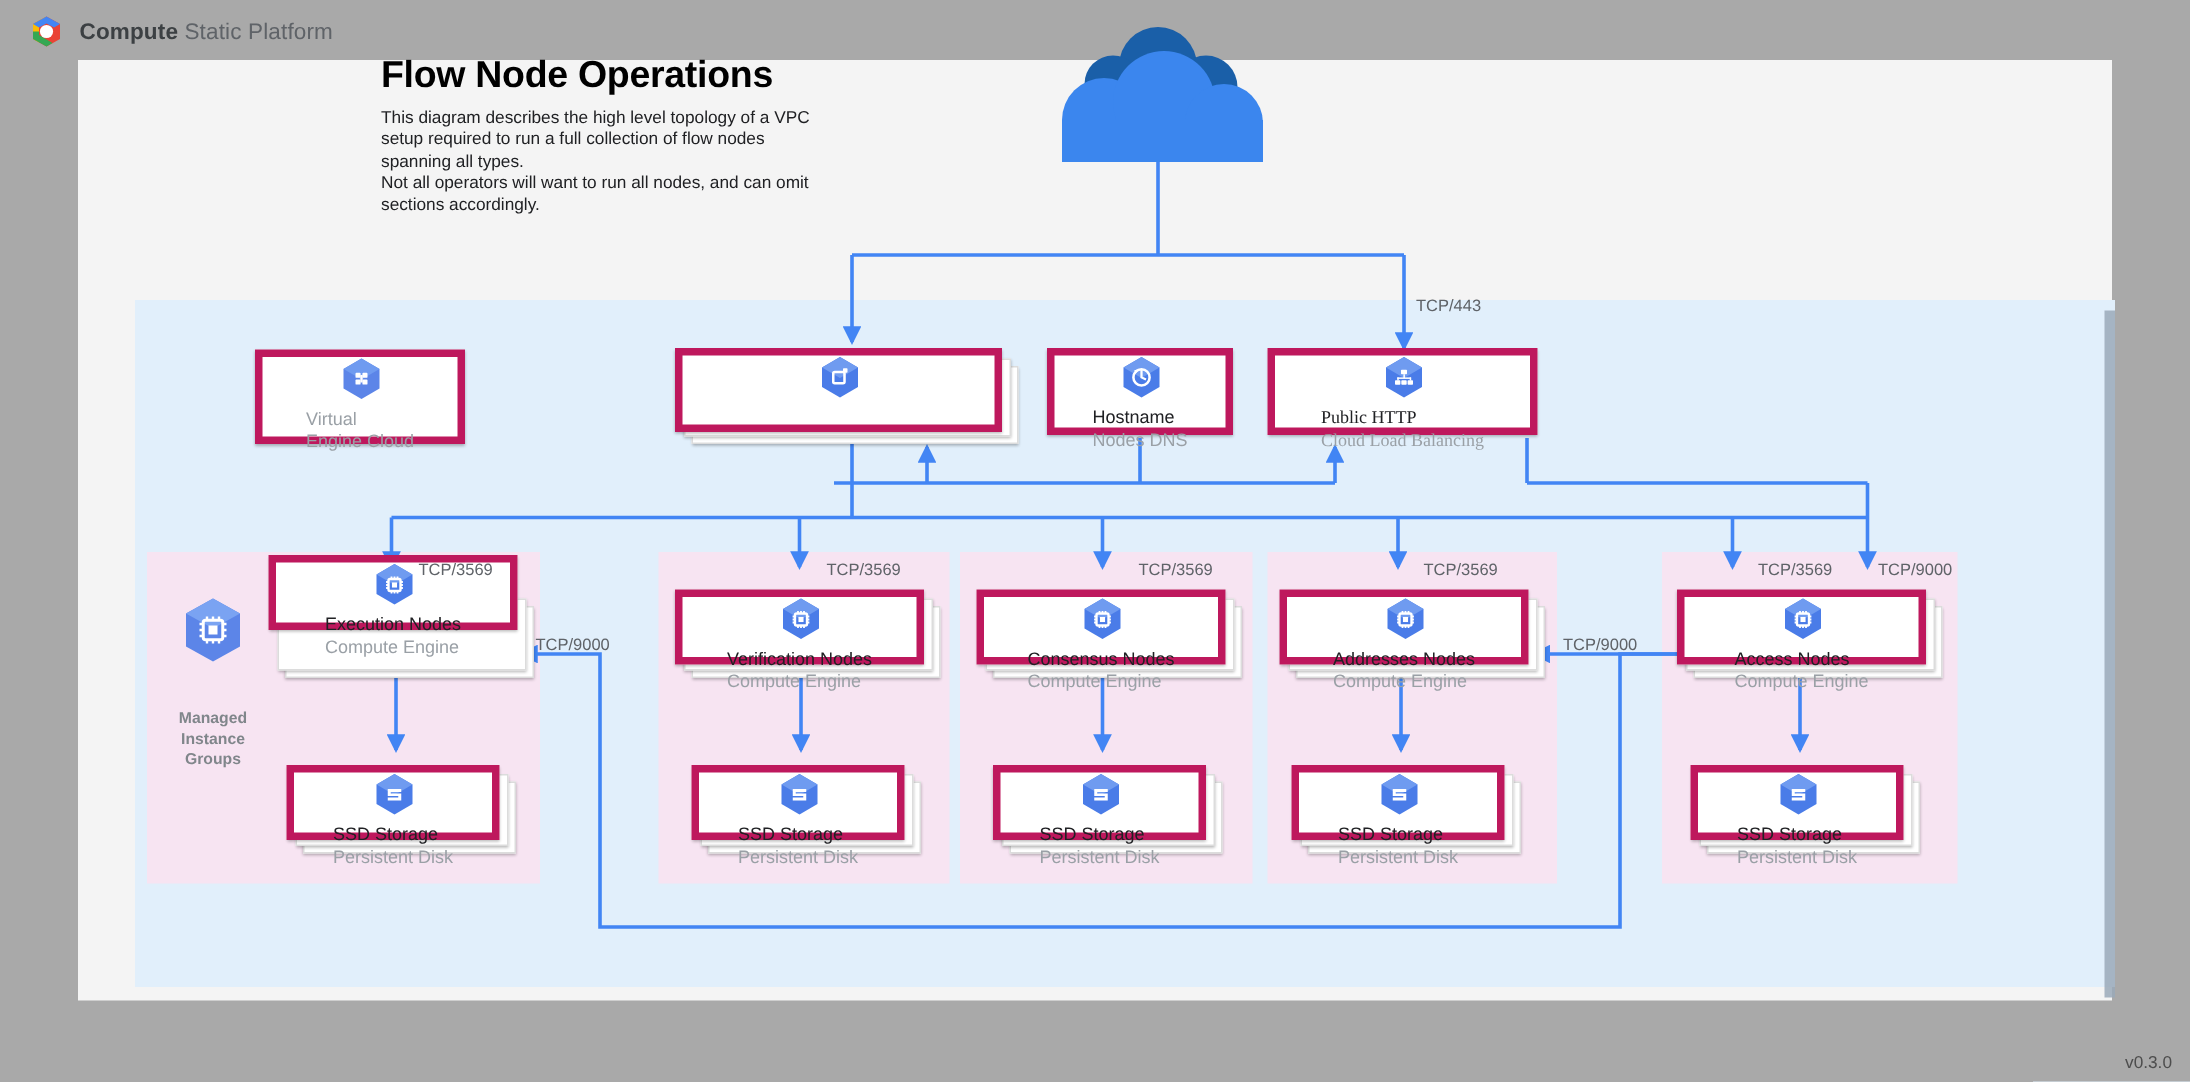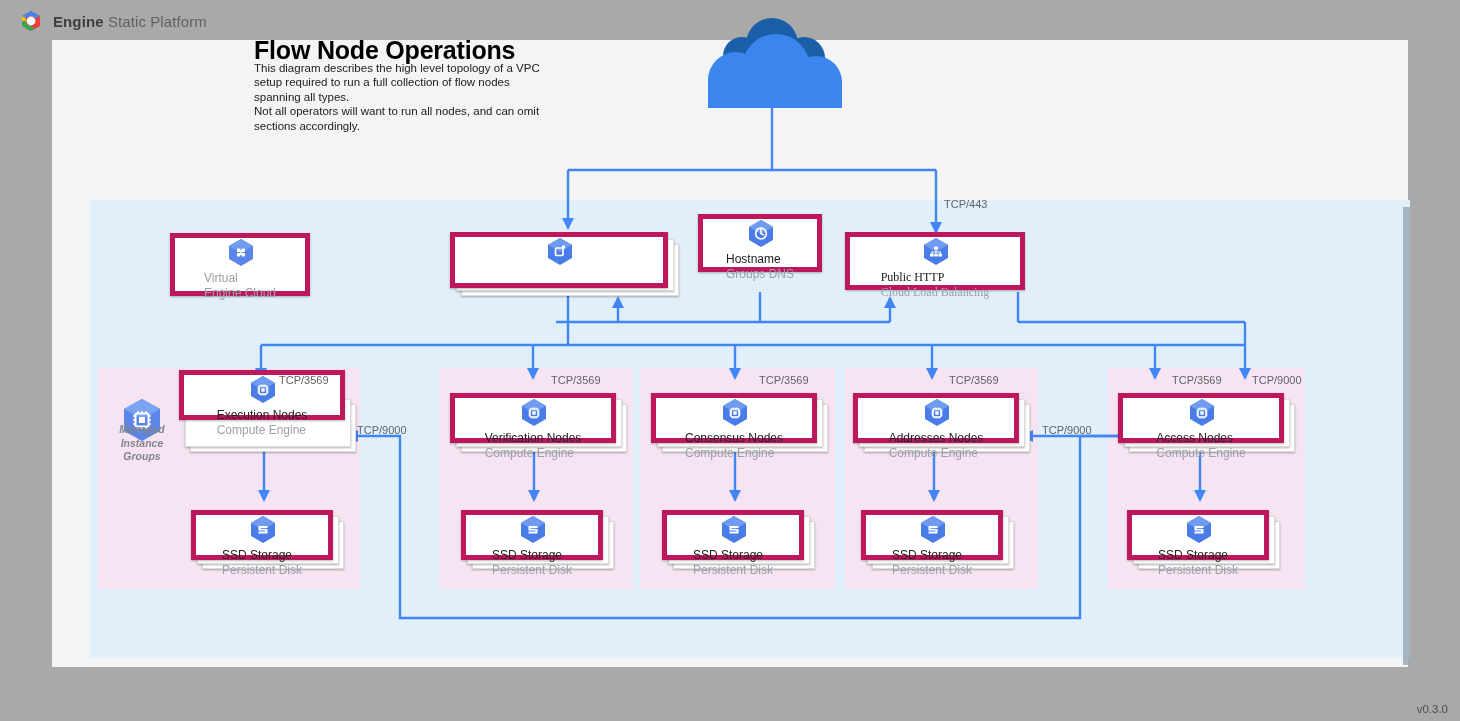--- a/index.html
+++ b/index.html
@@ -39,21 +39,21 @@
     background:#9aa9b8; opacity:.85;
   }
 
   
   #title {
     position:absolute; left:254px; top:36px;
     font-size:25px; font-weight:bold; color:#000;
     letter-spacing:-.2px;
   }
   #subtitle {
-    position:absolute; left:254px; top:61px;
+    position:absolute; left:254px; top:72px;
     width:300px;
     font-size:11.5px; line-height:14.4px; color:#202124;
   }
 
   
   .group {
     position:absolute;
     background:#f7e4f2;
   }
   .group-label {
@@ -112,21 +112,21 @@
   <span class="logo">
     <svg width="26" height="26" viewBox="0 0 26 26">
       <polygon points="13,3 22,8 22,18 13,23 4,18 4,8" fill="#ea4335"></polygon>
       <path d="M13,3 L4,8 L4,18 L8,20.3 L8,8 Z" fill="#fbbc05"></path>
       <path d="M4,8 L13,3 L22,8 L18,10.3 L13,7.6 L8,10.3 Z" fill="#4285f4"></path>
       <path d="M4,13 L4,18 L13,23 L17,20.6 L8,15.4 L8,13 Z" fill="#34a853"></path>
       <circle cx="13" cy="13" r="4.4" fill="#ffffff"></circle>
     </svg>
   </span>
   <span class="txt">
-    <b>Engine</b><span> Static Platform</span>
+    <b>Compute</b><span> Static Platform</span>
   </span>
 </div>
 
 <div id="sheet"></div>
 <div id="vpc"></div>
 <div id="vpc-shadow"></div>
 
 <div id="title">Flow Node Operations</div>
 <div id="subtitle">This diagram describes the high level topology of a VPC setup required to run a full collection of flow nodes spanning all types.<br>Not all operators will want to run all nodes, and can omit sections accordingly.</div>
 
@@ -221,33 +221,33 @@
         <polygon points="13,1 25,8 25,21 13,28 1,21 1,8" fill="#4a7ce8"></polygon>
         <polygon points="13,1 25,8 13,15 1,8" fill="#6f9bf0"></polygon>
         <g fill="#fff">
           <rect x="8.5" y="11" width="7.5" height="7.5" rx="1" fill="none" stroke="#fff" stroke-width="1.7"></rect>
           <rect x="15" y="8.5" width="3" height="3" rx=".5"></rect>
         </g>
       </svg>
   </span>
 </div>
 
-<div class="card" style="left:698px; top:214px; width:124px; height:58px;">
+<div class="card" style="left:698px; top:232px; width:124px; height:58px;">
   <span class="ico">
     <svg width="26" height="29" viewBox="0 0 26 29">
         <polygon points="13,1 25,8 25,21 13,28 1,21 1,8" fill="#4a7ce8"></polygon>
         <polygon points="13,1 25,8 13,15 1,8" fill="#6f9bf0"></polygon>
         <circle cx="13" cy="14.6" r="5.4" fill="none" stroke="#fff" stroke-width="1.7"></circle>
         <path d="M13 9.6 L13 14.6 L16 16" stroke="#fff" stroke-width="1.5" fill="none"></path>
         <path d="M8 10 L10.5 9.2 L9.8 11.6 Z" fill="#fff"></path>
       </svg>
   </span>
   <span class="lines">
     <span class="t1">Hostname</span>
-    <span class="t2">Groups DNS</span>
+    <span class="t2">Nodes DNS</span>
   </span>
 </div>
 
 <div class="card" style="left:845px; top:232px; width:180px; height:58px;font-family:Liberation Serif, serif;">
   <span class="ico">
     <svg width="26" height="29" viewBox="0 0 26 29">
         <polygon points="13,1 25,8 25,21 13,28 1,21 1,8" fill="#4a7ce8"></polygon>
         <polygon points="13,1 25,8 13,15 1,8" fill="#6f9bf0"></polygon>
         <g fill="#fff">
           <rect x="11" y="9.5" width="4" height="3" rx=".5"></rect>
@@ -289,21 +289,21 @@
       <polygon points="20,1 38,11 20,21 2,11" fill="#7aa3f2"></polygon>
       <g fill="none" stroke="#fff" stroke-width="2">
         <rect x="13.5" y="15.5" width="13" height="13" rx="1.5"></rect>
       </g>
       <rect x="17" y="19" width="6" height="6" fill="#fff"></rect>
       <g stroke="#fff" stroke-width="1.6">
         <path d="M16 13 L16 15.5 M20 13 L20 15.5 M24 13 L24 15.5 M16 28.5 L16 31 M20 28.5 L20 31 M24 28.5 L24 31 M11 18 L13.5 18 M11 22 L13.5 22 M11 26 L13.5 26 M26.5 18 L29 18 M26.5 22 L29 22 M26.5 26 L29 26"></path>
       </g>
     </svg>
 </div>
-<div class="group-label" style="left:107px; top:423px; z-index:7;font-style:italic;" id="mig-label">Managed<br>Instance<br>Groups</div>
+<div class="group-label" style="left:107px; top:473px; z-index:7;" id="mig-label">Managed<br>Instance<br>Groups</div>
 
 <div class="stack-l2" style="left:190px; top:404px; width:166px; height:48px;"></div>
 <div class="stack-l1" style="left:185px; top:399px; width:166px; height:48px;"></div>
 <div class="card" style="left:179px; top:370px; width:166px; height:50px;">
   <span class="ico">
     <svg width="26" height="29" viewBox="0 0 26 29">
         <polygon points="13,1 25,8 25,21 13,28 1,21 1,8" fill="#4a7ce8"></polygon>
         <polygon points="13,1 25,8 13,15 1,8" fill="#6f9bf0"></polygon>
         <rect x="9" y="11" width="8" height="8" rx="1" fill="none" stroke="#fff" stroke-width="1.6"></rect>
         <rect x="11.3" y="13.3" width="3.4" height="3.4" fill="#fff"></rect>

